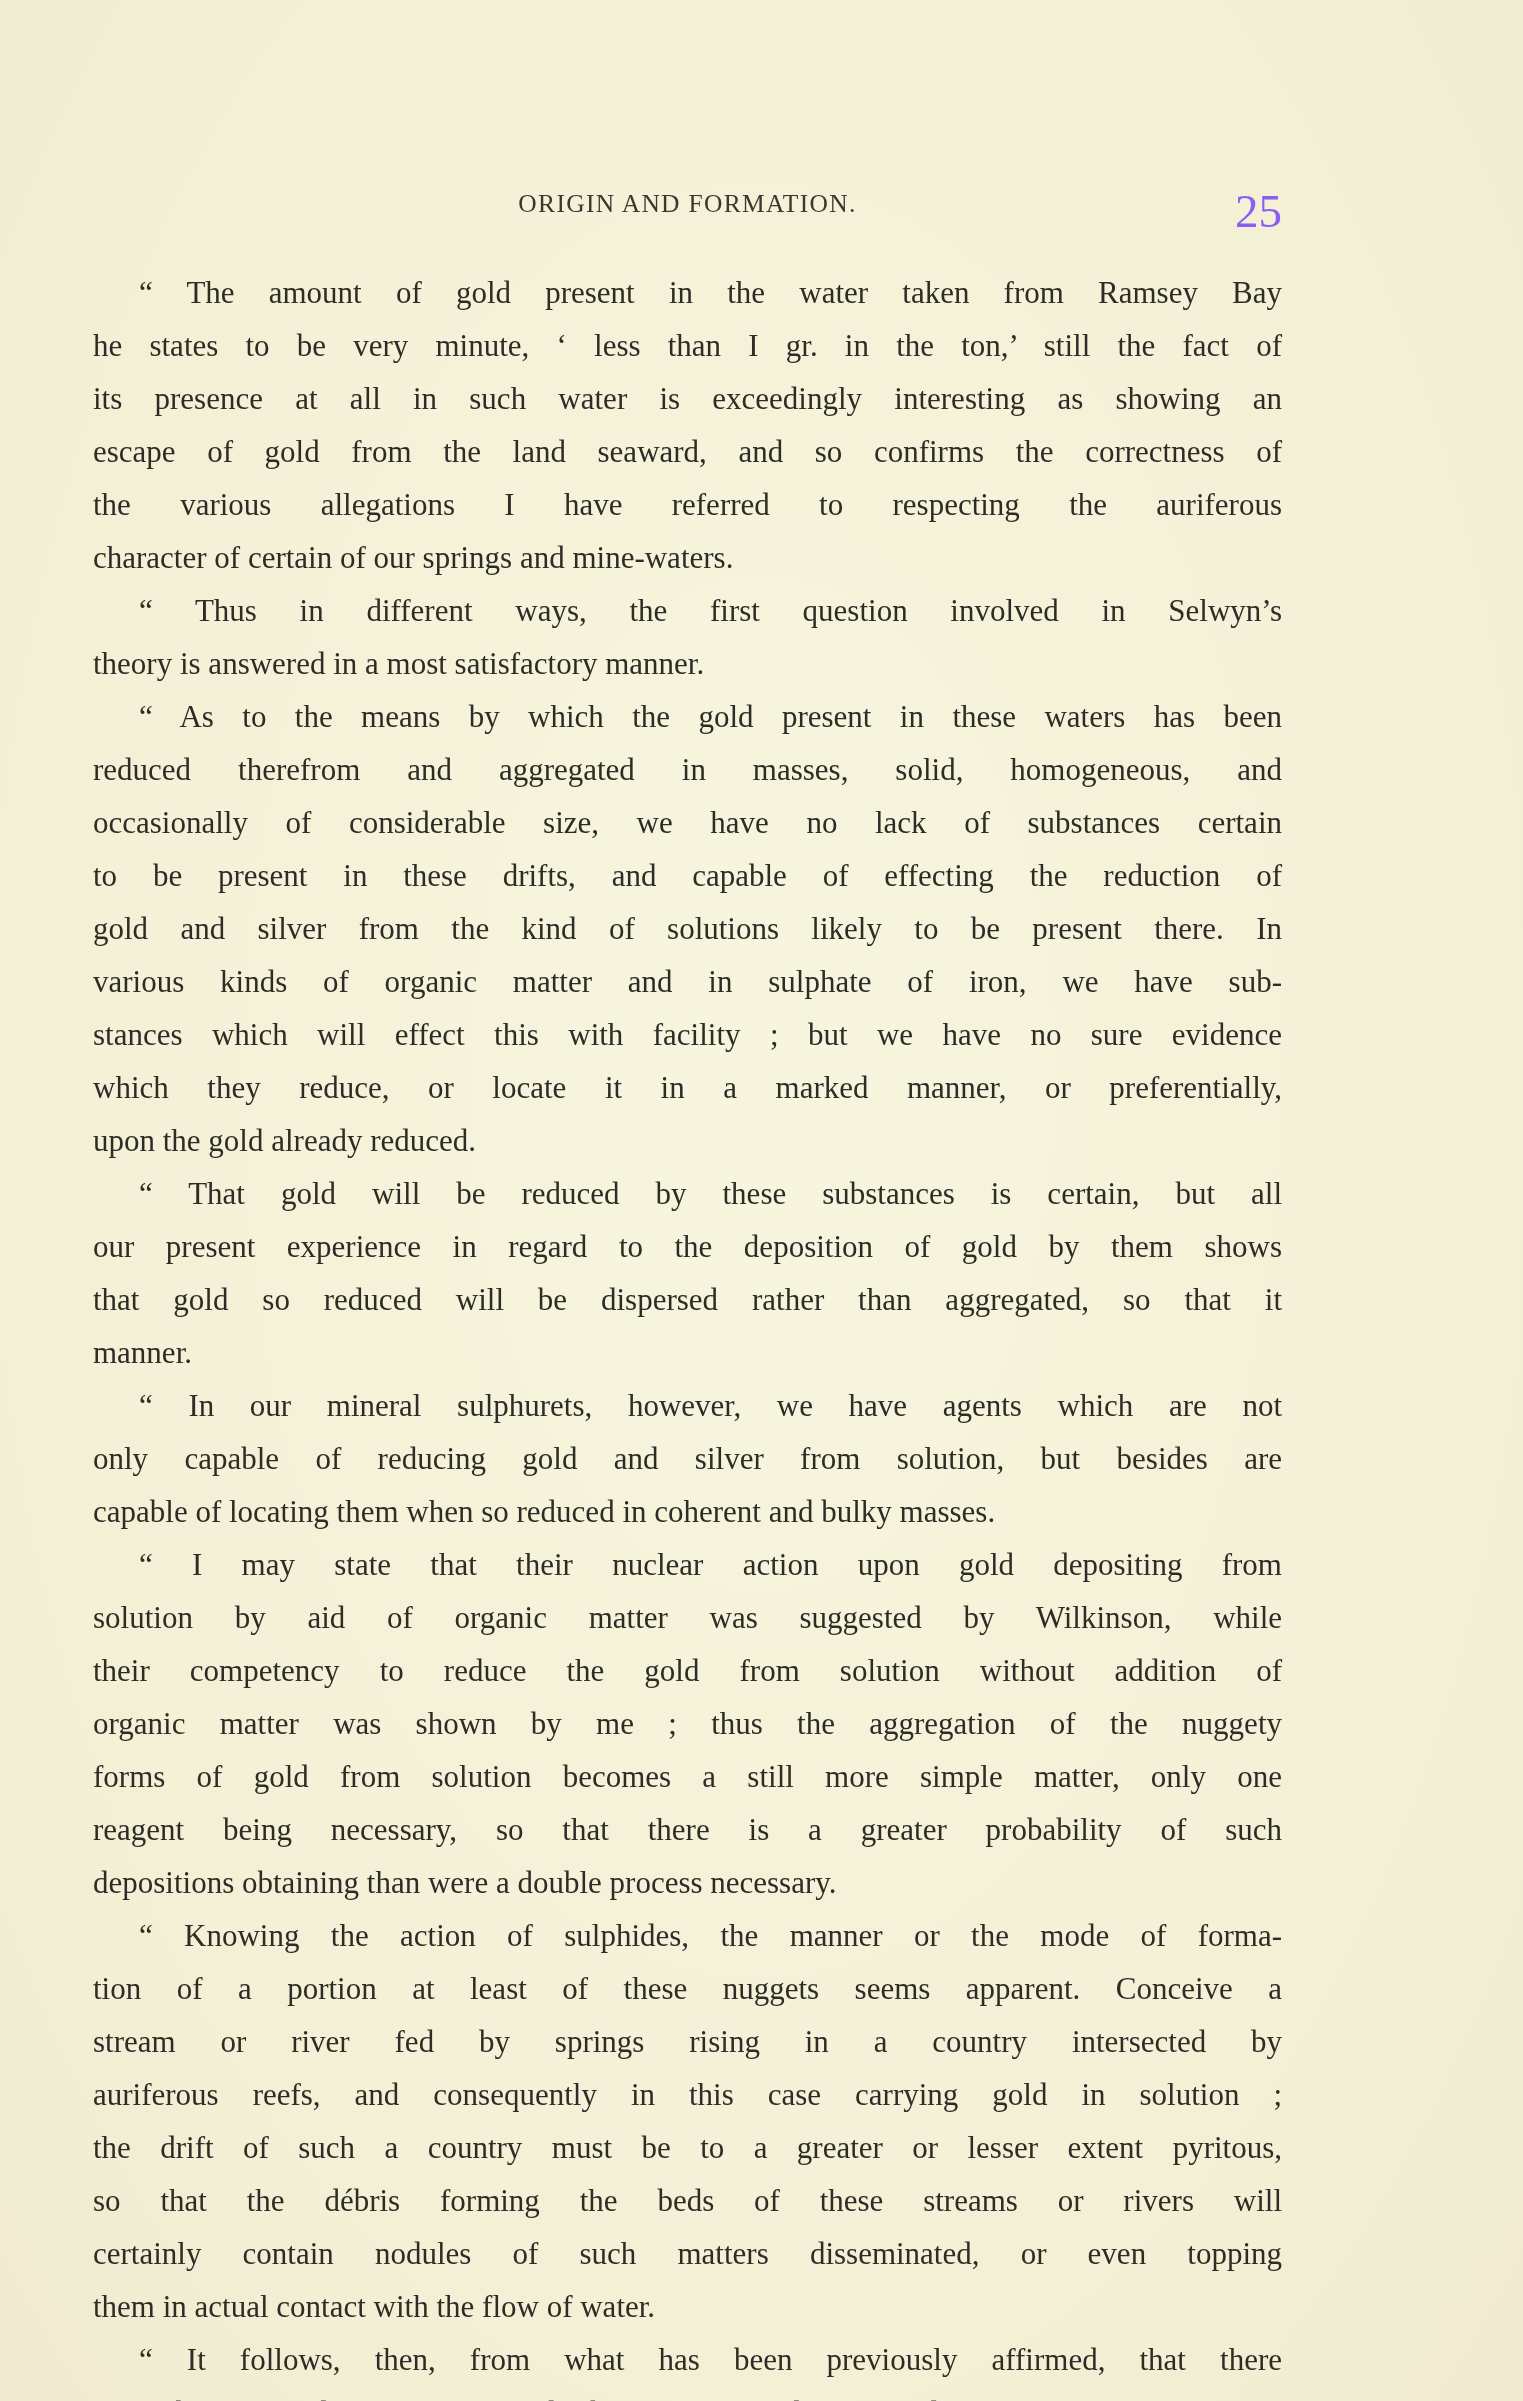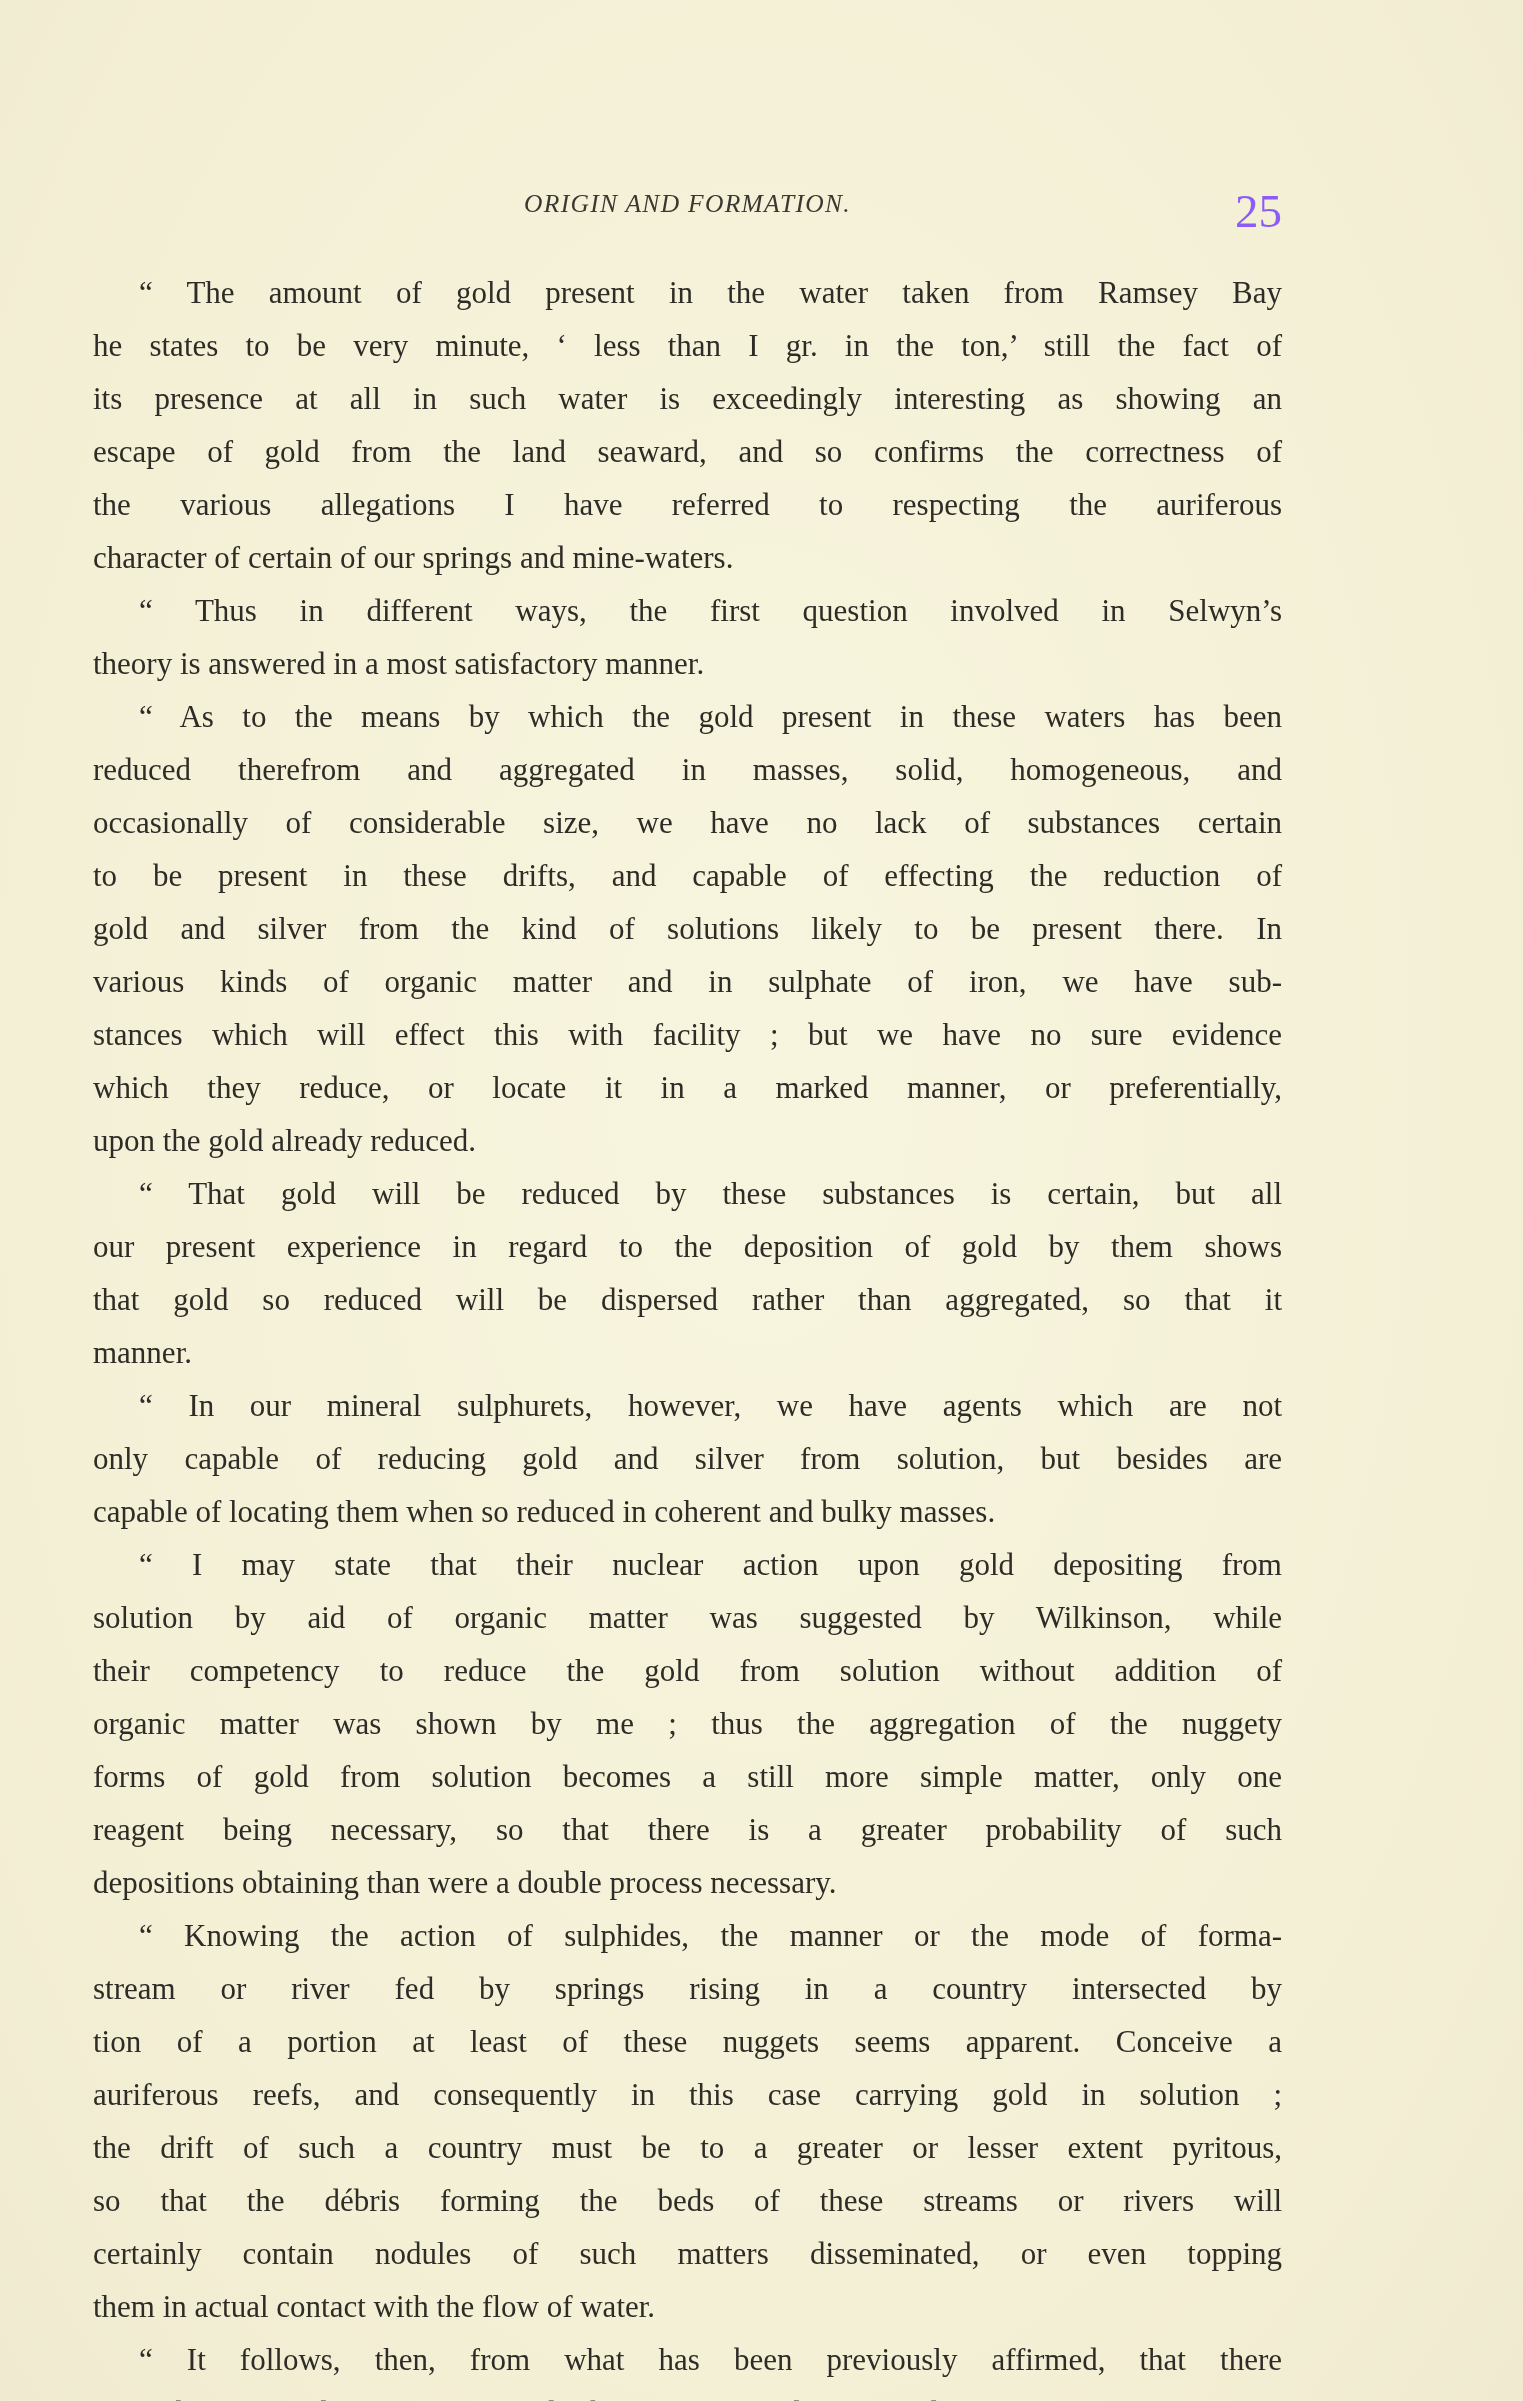--- a/index.html
+++ b/index.html
@@ -32,21 +32,20 @@
   }
   .running-title {
     position: absolute;
     left: 0;
     right: 0;
     text-align: center;
     font-size: 25.5px;
     letter-spacing: 1.3px;
     color: #3a3830;
     top: 5.3px;
-    font-style: italic;
   }
   .page-number {
     position: absolute;
     right: 0;
     top: 0;
     font-size: 47px;
     color: #8b5cf6;
   }
   .text-block {
     position: absolute;
@@ -124,22 +123,22 @@
         <span class="line first">“ I may state that their nuclear action upon gold depositing from</span>
         <span class="line">solution by aid of organic matter was suggested by Wilkinson, while</span>
         <span class="line">their competency to reduce the gold from solution without addition of</span>
         <span class="line">organic matter was shown by me ; thus the aggregation of the nuggety</span>
         <span class="line">forms of gold from solution becomes a still more simple matter, only one</span>
         <span class="line">reagent being necessary, so that there is a greater probability of such</span>
         <span class="line last">depositions obtaining than were a double process necessary.</span>
       </p>
       <p class="para">
         <span class="line first">“ Knowing the action of sulphides, the manner or the mode of forma-</span>
+        <span class="line">tion of a portion at least of these nuggets seems apparent.  Conceive a</span>
         <span class="line">stream or river fed by springs rising in a country intersected by</span>
-        <span class="line">tion of a portion at least of these nuggets seems apparent.  Conceive a</span>
         <span class="line">auriferous reefs, and consequently in this case carrying gold in solution ;</span>
         <span class="line">the drift of such a country must be to a greater or lesser extent pyritous,</span>
         <span class="line">so that the débris forming the beds of these streams or rivers will</span>
         <span class="line">certainly contain nodules of such matters disseminated, or even topping</span>
         <span class="line last">them in actual contact with the flow of water.</span>
       </p>
       <p class="para">
         <span class="line first">“ It follows, then, from what has been previously affirmed, that there</span>
         <span class="line">will be a reduction of gold by these nodules, and that the metal thus</span>
       </p>

